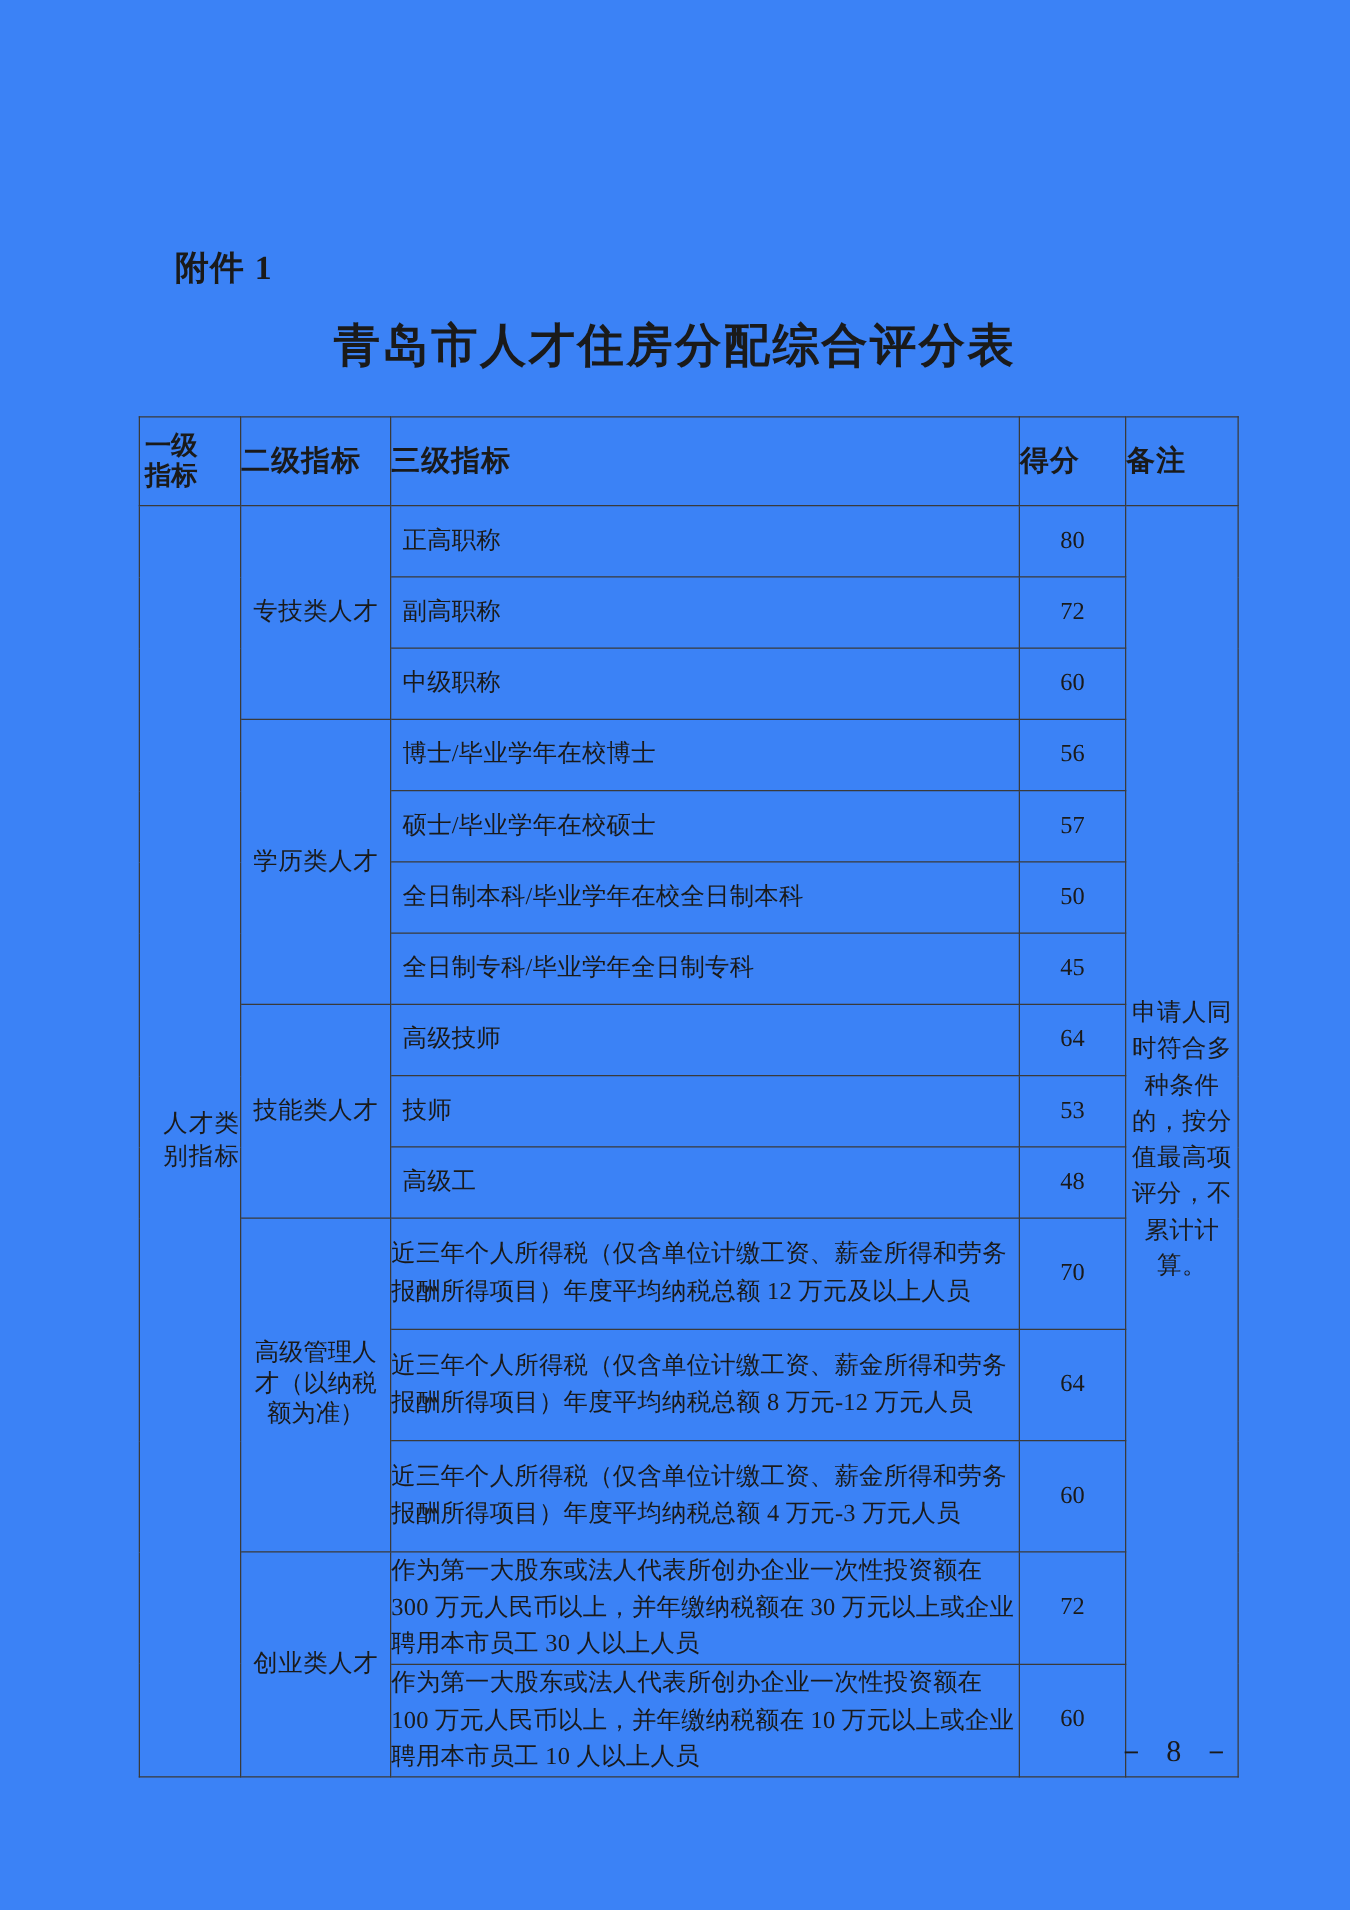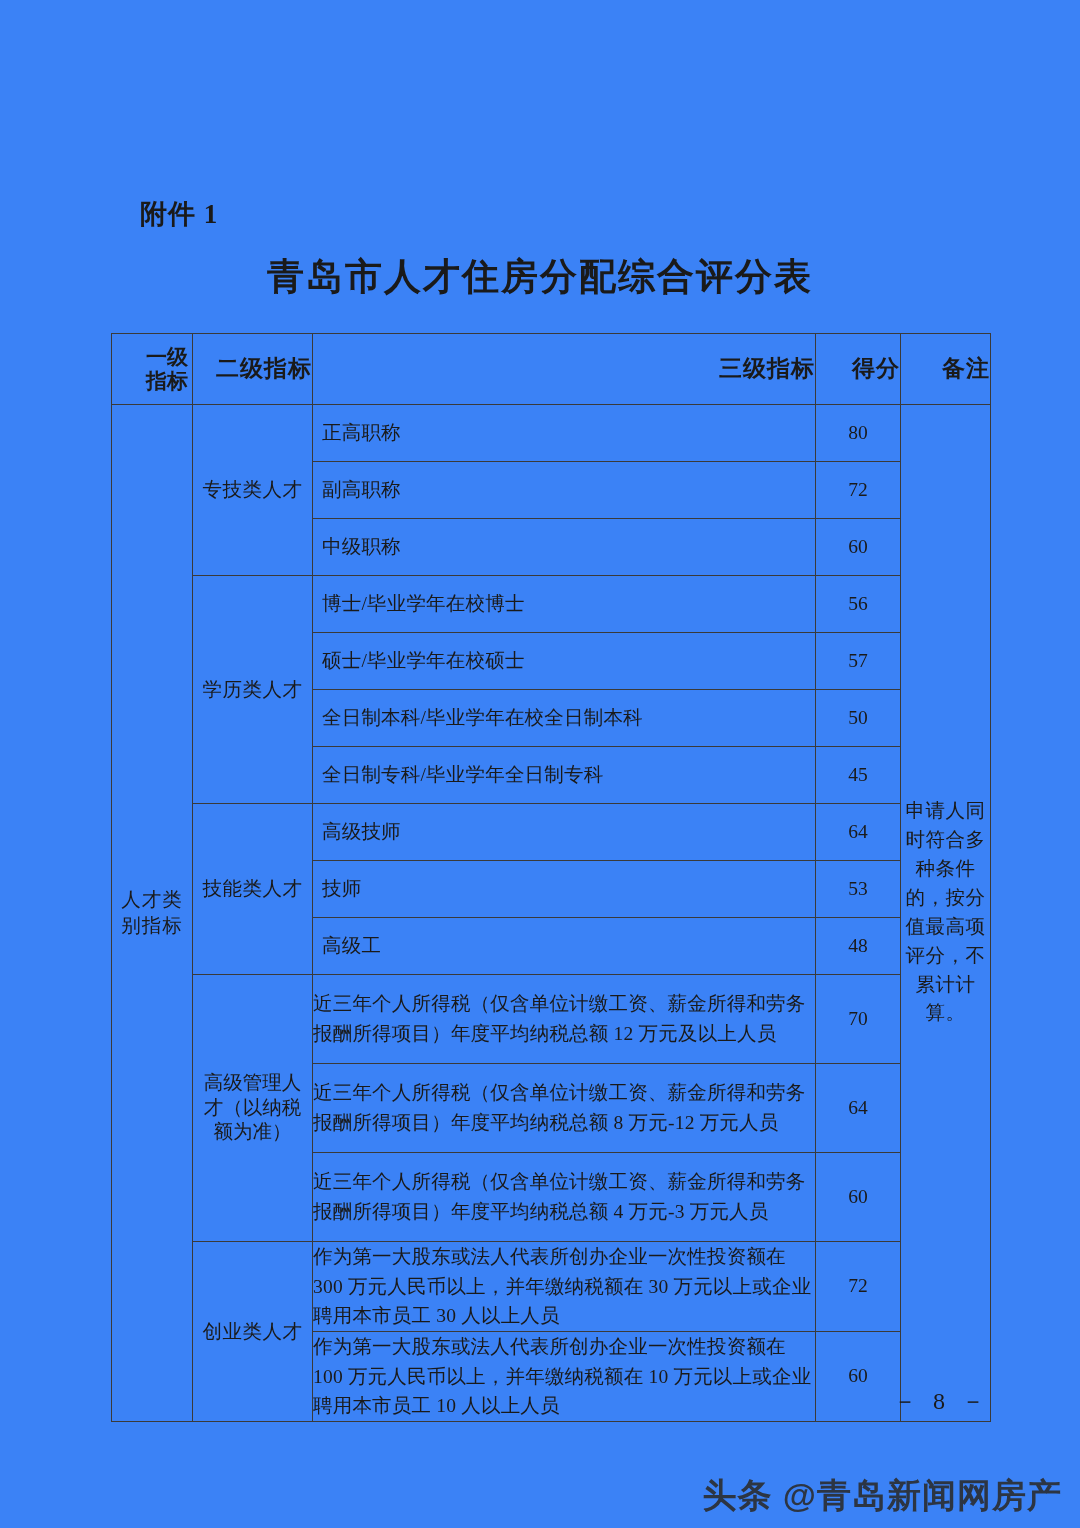--- a/index.html
+++ b/index.html
@@ -72,37 +72,37 @@
   
   col.c1 { width: 81px; }
   col.c2 { width: 120px; }
   col.c3 { width: 503px; }
   col.c4 { width: 85px; }
   col.c5 { width: 90px; }
 
   
   tr.head-row td {
     height: 66px;
-    text-align: right;
+    text-align: left;
     font-weight: bold;
     font-size: 23px;
     letter-spacing: 1px;
     font-family: "Liberation Sans", "DejaVu Sans", sans-serif;
     line-height: 1.12;
     padding: 2px 0;
   }
   tr.head-row td.h-narrow {
     font-size: 21px;
     letter-spacing: 0;
     padding: 2px 4px;
   }
 
   
   td.lvl1 {
-    text-align: center;
+    text-align: right;
     font-size: 21px;
     letter-spacing: 1px;
     line-height: 1.35;
     padding: 0 6px;
   }
 
   
   td.lvl2 {
     text-align: center;
     font-size: 21px;
@@ -278,15 +278,14 @@
           <td class="lvl3">作为第一大股东或法人代表所创办企业一次性投资额在 100 万元人民币以上，并年缴纳税额在 10 万元以上或企业聘用本市员工 10 人以上人员</td>
           <td class="score">60</td>
         </tr>
 
       </tbody>
     </table>
   </div>
 
   <div class="page-number">－ 8 －</div>
 
-  <div class="watermark">头条 @青岛新闻网房产</div>
 
 </div>
 
 </body></html>

